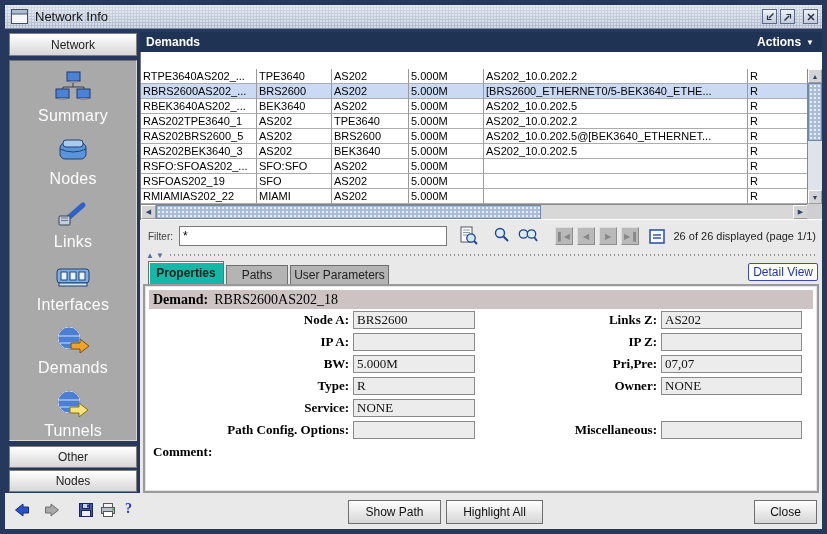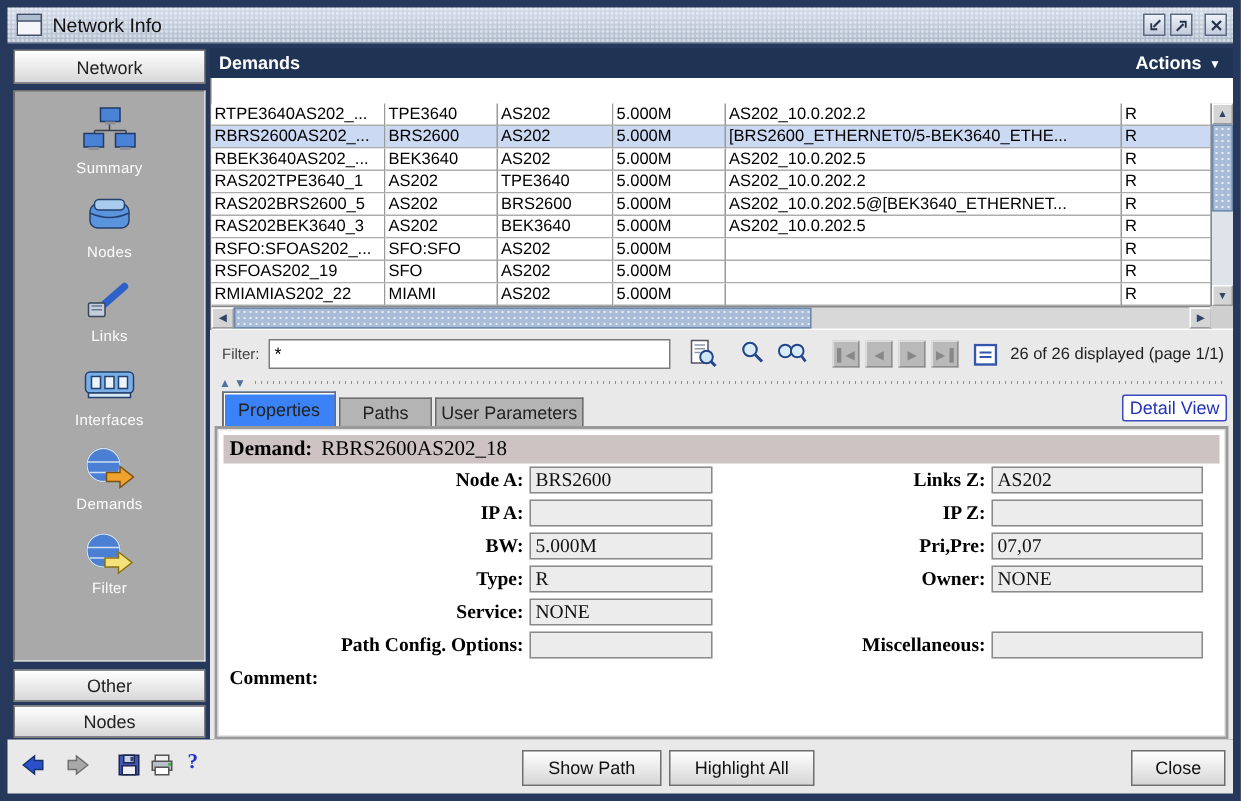--- a/index.html
+++ b/index.html
@@ -36,21 +36,21 @@
     border:1px solid #7e7e7e;box-shadow:0 1px 0 #fff inset;
     font-family:"Liberation Sans",sans-serif;font-size:12px;color:#222;text-align:center;
   }
   .icon-panel{
     position:absolute;left:0;top:27px;width:128px;height:381px;
     background:#a9a9a9;border:1px solid #6f6f6f;border-right-color:#d8d8d8;border-bottom-color:#d8d8d8;
     display:flex;flex-direction:column;align-items:center;padding-top:10px;
   }
   .side-item{display:flex;flex-direction:column;align-items:center;margin-bottom:9px;cursor:default;}
   .side-item .si-icon{width:36px;height:34px;}
-  .side-item .si-label{font-size:10px;color:#fdfdfd;margin-top:2px;letter-spacing:.2px;}
+  .side-item .si-label{font-size:16px;color:#fdfdfd;margin-top:2px;letter-spacing:.2px;}
   
   .main{position:absolute;left:140px;top:32px;width:682px;height:461px;background:#e9e9e9;}
   .demands-header{
     position:absolute;left:0;top:0;width:682px;height:20px;
     background:var(--panelheader,#1f3355);color:#fff;
     display:flex;align-items:center;font-size:12px;font-weight:bold;
   }
   .demands-header .ph-title{margin-left:6px;}
   .actions{position:absolute;right:8px;top:0;height:20px;display:flex;align-items:center;cursor:default;}
   .actions .arrow{font-size:8px;margin-left:5px;}
@@ -113,21 +113,21 @@
   
   .splitter{position:absolute;left:0;top:218px;width:682px;height:10px;display:flex;align-items:center;}
   .split-arrows{margin-left:6px;font-size:8px;color:#51719e;letter-spacing:2px;cursor:pointer;}
   .split-dots{flex:1;height:2px;margin:0 4px;background:repeating-linear-gradient(90deg,#8f8f8f 0 1px,transparent 1px 4px);}
   
   .tabs-row{position:absolute;left:0;top:229px;width:682px;height:23px;}
   .tab{
     position:absolute;bottom:0;height:19px;background:#b4b4b4;border:1px solid #6e6e6e;border-bottom:none;
     font-size:12px;color:#222;display:flex;align-items:center;justify-content:center;cursor:default;
   }
-  .tab.active{height:23px;background:#3b82f6;z-index:2;box-shadow:1px 0 0 #fff inset,0 1px 0 #fff inset;}
+  .tab.active{height:23px;background:#14b8a6;z-index:2;box-shadow:1px 0 0 #fff inset,0 1px 0 #fff inset;font-weight:bold;}
   .detail-view{
     position:absolute;right:4px;top:2px;height:18px;padding:0 4px;
     background:#fff;border:1px solid #3a49c0;border-radius:2px;
     font-size:12px;color:var(--detaillink,#2233bb);display:flex;align-items:center;cursor:pointer;
   }
   
   .props{
     position:absolute;left:3px;top:252px;width:676px;height:209px;background:#fff;
     border:2px solid #9a9a9a;box-shadow:0 0 0 1px #e5e5e5 inset;
   }
@@ -243,21 +243,21 @@
               <path d="M16 20 h9 v-4 l9 7 -9 7 v-4 h-9 z" fill="#f0a22c" stroke="#7a5210"></path>
             </svg></span>
           <div class="si-label">Demands</div>
         </div>
         <div class="side-item">
           <span class="si-icon"><svg viewBox="0 0 36 34" width="36" height="34">
               <circle cx="14" cy="16" r="11" fill="#4a7fd4" stroke="#20375e"></circle>
               <path d="M14 5 a11 11 0 0 0 0 22 M14 5 a11 11 0 0 1 0 22 M3.5 14 h21 M5 21 h18" fill="none" stroke="#cfe0f4" stroke-width="1"></path>
               <path d="M15 21 h9 v-4 l9 7 -9 7 v-4 h-9 z" fill="#f5e27a" stroke="#8a7210"></path>
             </svg></span>
-          <div class="si-label">Filter</div>
+          <div class="si-label">Tunnels</div>
         </div>
       </div>
     <button class="side-btn" style="top:413px;height:22px;">Other</button>
     <button class="side-btn" style="top:437px;height:22px;">Nodes</button>
   </div>
 
   <div class="main">
 
     <div class="demands-header">
       <span class="ph-title">Demands</span>

